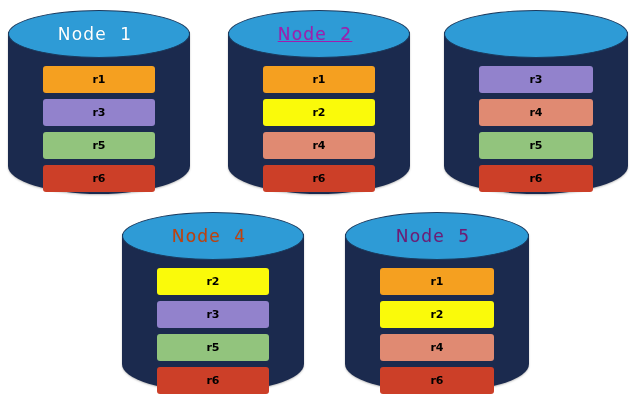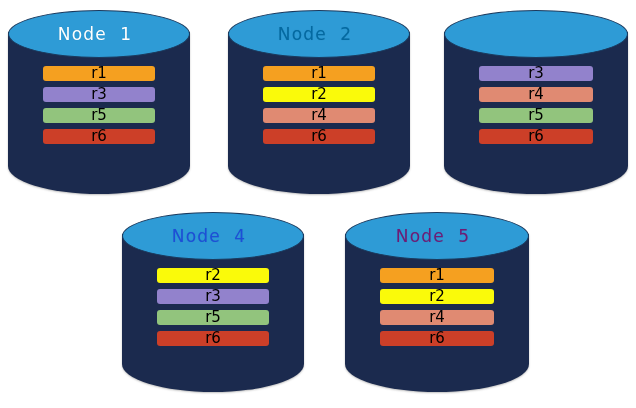--- a/index.html
+++ b/index.html
@@ -77,27 +77,27 @@
     top: 56px;
     z-index: 4;
     display: flex;
     flex-direction: column;
     align-items: center;
     gap: 6px;
   }
 
   .replica {
     width: 62%;
-    height: 15px;
+    height: 27px;
     border-radius: 3px;
     display: flex;
     align-items: center;
     justify-content: center;
-    font-size: 15px;
-    font-weight: normal;
+    font-size: 11px;
+    font-weight: bold;
     color: #000000;
     box-sizing: border-box;
     line-height: 1;
   }
 
   
   #node-1 { left: 8px;   top: 10px; width: 182px; height: 184px; }
   #node-2 { left: 228px; top: 10px; width: 182px; height: 184px; }
   #node-3 { left: 444px; top: 10px; width: 184px; height: 184px; }
 
@@ -118,21 +118,21 @@
       <div class="replica" style="background-color: rgb(245, 160, 32);">r1</div>
       <div class="replica" style="background-color: rgb(146, 130, 204);">r3</div>
       <div class="replica" style="background-color: rgb(146, 196, 125);">r5</div>
       <div class="replica" style="background-color: rgb(204, 63, 40);">r6</div>
     </div>
   </div>
 
   <div class="node" id="node-2">
     <div class="cyl-body" style="background: rgb(27, 42, 78);"></div>
     <div class="cyl-top" style="background: rgb(46, 155, 214); border-color: rgb(27, 58, 94);"></div>
-    <div class="node-label" style="color: #0369a1;">Node  2</div>
+    <div class="node-label" style="color: #a21caf; text-decoration: underline;">Node  2</div>
     <div class="replica-list">
       <div class="replica" style="background-color: rgb(245, 160, 32);">r1</div>
       <div class="replica" style="background-color: rgb(250, 250, 10);">r2</div>
       <div class="replica" style="background-color: rgb(224, 138, 114);">r4</div>
       <div class="replica" style="background-color: rgb(204, 63, 40);">r6</div>
     </div>
   </div>
 
   <div class="node" id="node-3">
     <div class="cyl-body" style="background: rgb(27, 42, 78);"></div>
@@ -141,21 +141,21 @@
       <div class="replica" style="background-color: rgb(146, 130, 204);">r3</div>
       <div class="replica" style="background-color: rgb(224, 138, 114);">r4</div>
       <div class="replica" style="background-color: rgb(146, 196, 125);">r5</div>
       <div class="replica" style="background-color: rgb(204, 63, 40);">r6</div>
     </div>
   </div>
 
   <div class="node" id="node-4">
     <div class="cyl-body" style="background: rgb(27, 42, 78);"></div>
     <div class="cyl-top" style="background: rgb(46, 155, 214); border-color: rgb(27, 58, 94);"></div>
-    <div class="node-label" style="color: #1d4ed8;">Node  4</div>
+    <div class="node-label" style="color: #c2410c;">Node  4</div>
     <div class="replica-list">
       <div class="replica" style="background-color: rgb(250, 250, 10);">r2</div>
       <div class="replica" style="background-color: rgb(146, 130, 204);">r3</div>
       <div class="replica" style="background-color: rgb(146, 196, 125);">r5</div>
       <div class="replica" style="background-color: rgb(204, 63, 40);">r6</div>
     </div>
   </div>
 
   <div class="node" id="node-5">
     <div class="cyl-body" style="background: rgb(27, 42, 78);"></div>

